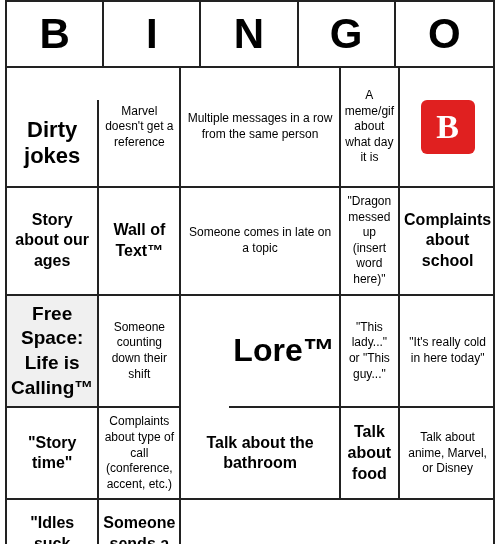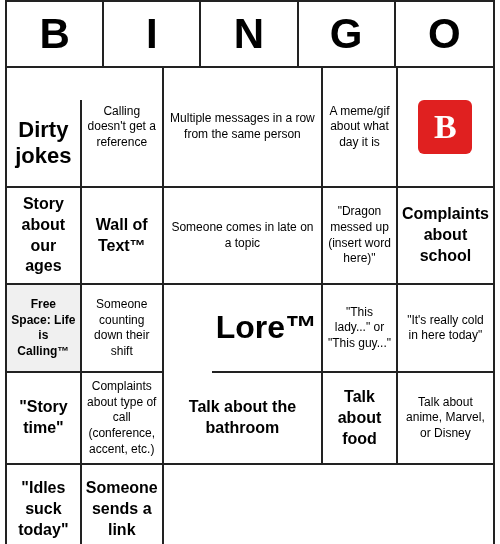--- a/index.html
+++ b/index.html
@@ -64,21 +64,21 @@
     .bingo-cell.medium-text {
       font-size: 16px;
       font-weight: bold;
     }
     .bingo-cell.xlarge-text {
       font-size: 32px;
       font-weight: bold;
       margin-left: 48px;
     }
     .bingo-cell.free-space {
-      font-size: 12px;
+      font-size: 19px;
       font-weight: bold;
     }
     .b-logo {
       width: 54px;
       height: 54px;
       background: #e02020;
       border-radius: 6px;
       display: flex;
       align-items: center;
       justify-content: center;
@@ -102,21 +102,21 @@
       <div class="bingo-letter">I</div>
       <div class="bingo-letter">N</div>
       <div class="bingo-letter">G</div>
       <div class="bingo-letter">O</div>
     </div>
   <div class="bingo-grid">
   <div class="bingo-cell large-text">
         <span>Dirty jokes</span>
       </div>
       <div class="bingo-cell ">
-        <span>Calling doesn't get a reference</span>
+        <span>Marvel doesn't get a reference</span>
       </div>
       <div class="bingo-cell ">
         <span>Multiple messages in a row from the same person</span>
       </div>
       <div class="bingo-cell ">
         <span>A meme/gif about what day it is</span>
       </div>
       <div class="bingo-cell ">
         <div class="b-logo">B</div>
       </div>

